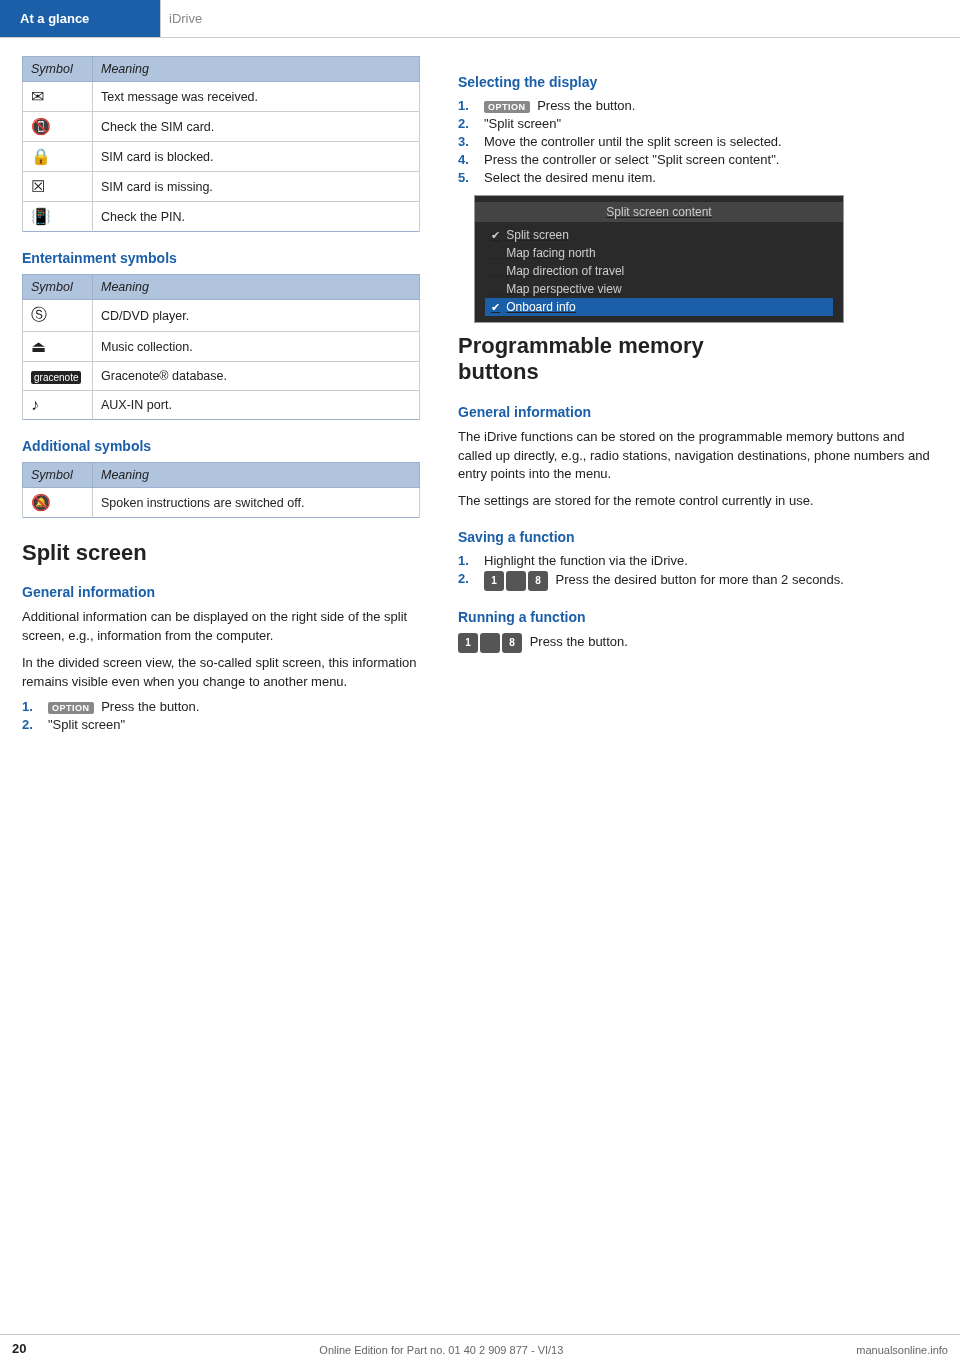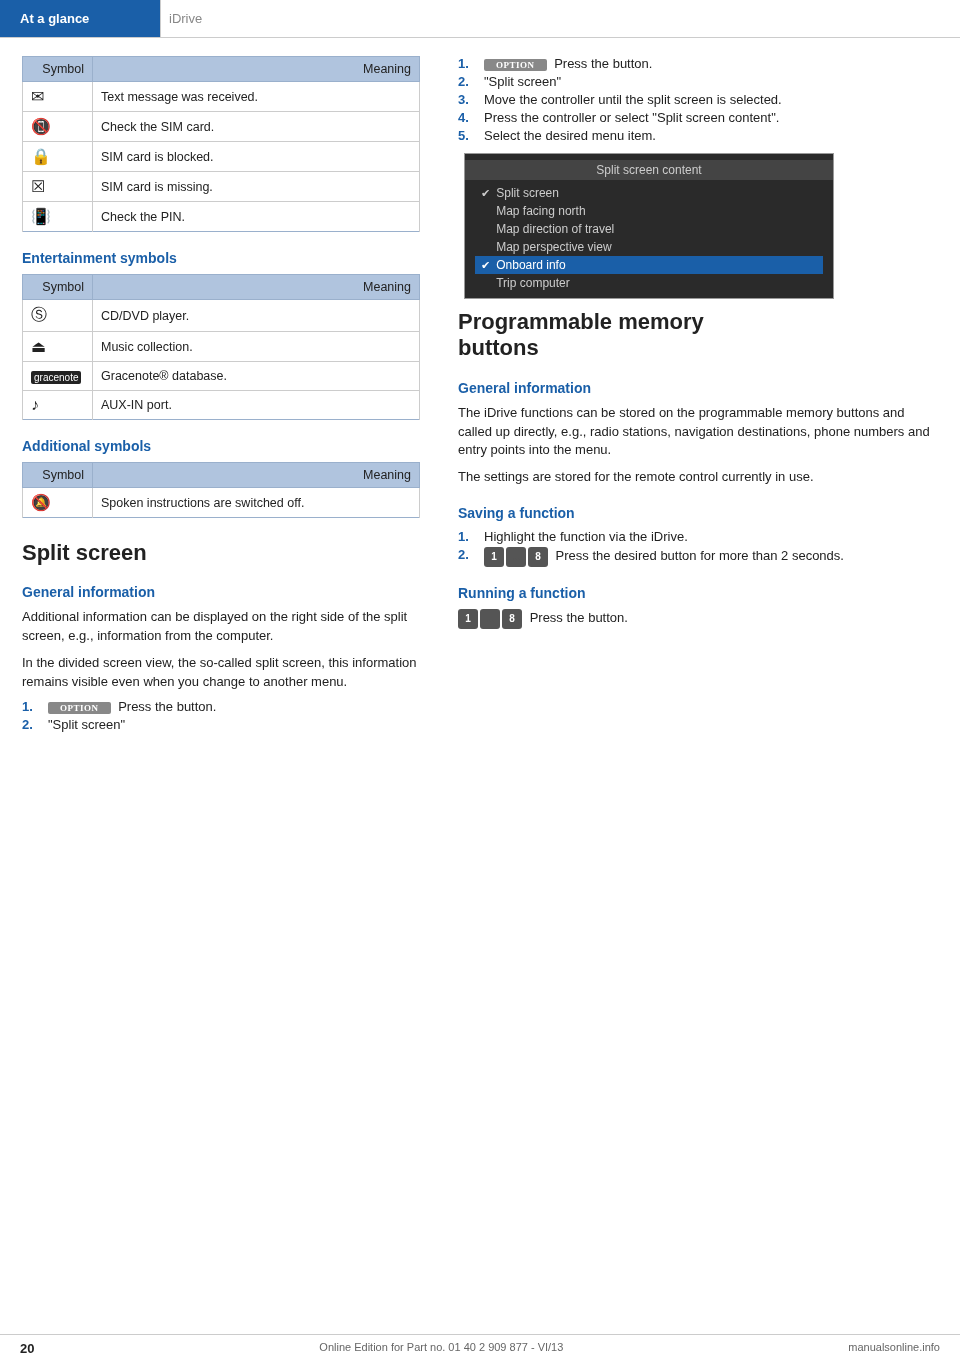--- a/index.html
+++ b/index.html
@@ -68,23 +68,24 @@
       width: 100%;
       border-collapse: collapse;
       margin-bottom: 10px;
       font-size: 12.5px;
     }
     .symbol-table thead tr {
       background: #b0c4de;
     }
     .symbol-table thead th {
       padding: 5px 8px;
-      text-align: right;
+      text-align: left;
       font-weight: normal;
       border: 1px solid #9ab0cc;
+      font-style: italic;
     }
     .symbol-table tbody tr {
       border-bottom: 1px solid #ccc;
     }
     .symbol-table tbody td {
       padding: 5px 8px;
       vertical-align: middle;
       border-left: 1px solid #ccc;
       border-right: 1px solid #ccc;
     }
@@ -140,22 +141,23 @@
       color: #222;
       margin-bottom: 6px;
       margin-top: 6px;
       line-height: 1.2;
     }
 
     
     .screenshot-box {
       width: 100%;
       max-width: 370px;
-      margin: 10px 6px;
+      margin: 10px 16px;
       border: 1px solid #999;
+      text-decoration: underline;
     }
     .screenshot-inner {
       background: #2a2a2a;
       padding: 6px 0 6px 0;
       position: relative;
     }
     .screenshot-title {
       background: #444;
       color: #ccc;
       text-align: center;
@@ -181,27 +183,26 @@
       margin-right: 6px;
       font-size: 11px;
     }
 
     
     .option-btn {
       display: inline-block;
       background: #888;
       color: #fff;
       font-size: 9px;
-      padding: 1px 12px;
+      padding: 1px 4px;
       border-radius: 2px;
       margin-right: 4px;
       vertical-align: middle;
       font-weight: bold;
       letter-spacing: 0.5px;
-      font-family: Liberation Serif, serif;
     }
 
     
     .mem-btn {
       display: inline-flex;
       align-items: center;
       gap: 2px;
       margin-right: 4px;
       vertical-align: middle;
     }
@@ -223,22 +224,22 @@
     }
 
     
     .footer {
       position: absolute;
       bottom: 0;
       left: 0;
       right: 0;
       display: flex;
       justify-content: space-between;
-      align-items: flex-start;
-      padding: 6px 20px;
+      align-items: flex-end;
+      padding: 6px 12px;
       border-top: 1px solid #ccc;
       font-size: 11px;
       color: #666;
     }
     .footer-page {
       font-size: 13px;
       font-weight: bold;
       color: #222;
     }
 
@@ -358,20 +359,21 @@
       <li>
         <span class="num">2.</span>
         <span class="content">"Split screen"</span>
       </li>
     </ul>
 
   </div>
 
   <div class="right-col">
 
+    <div class="section-heading">Selecting the display</div>
     <ul class="num-list">
       <li>
         <span class="num" style="color:#1a5fa8;font-weight:bold;min-width:22px;">1.</span>
         <span class="content">
           <span class="option-btn">OPTION</span>
           Press the button.
         </span>
       </li>
       <li>
         <span class="num" style="color:#1a5fa8;font-weight:bold;min-width:22px;">2.</span>
@@ -408,24 +410,20 @@
             <span>Map direction of travel</span>
           </div>
           <div class="screenshot-menu-item">
             <span class="check">&nbsp;&nbsp;&nbsp;</span>
             <span>Map perspective view</span>
           </div>
           <div class="screenshot-menu-item checked">
             <span class="check">✔</span>
             <span>Onboard info</span>
           </div>
-          <div class="screenshot-menu-item">
-            <span class="check">&nbsp;&nbsp;&nbsp;</span>
-            <span>Trip computer</span>
-          </div>
         </div>
       </div>
     </div>
 
     <div class="right-big-heading">Programmable memory<br>buttons</div>
 
     <div class="section-heading">General information</div>
     <p class="body-text">The iDrive functions can be stored on the programmable memory buttons and called up directly, e.g., radio stations, navigation destinations, phone numbers and entry points into the menu.</p>
     <p class="body-text">The settings are stored for the remote control currently in use.</p>
 

